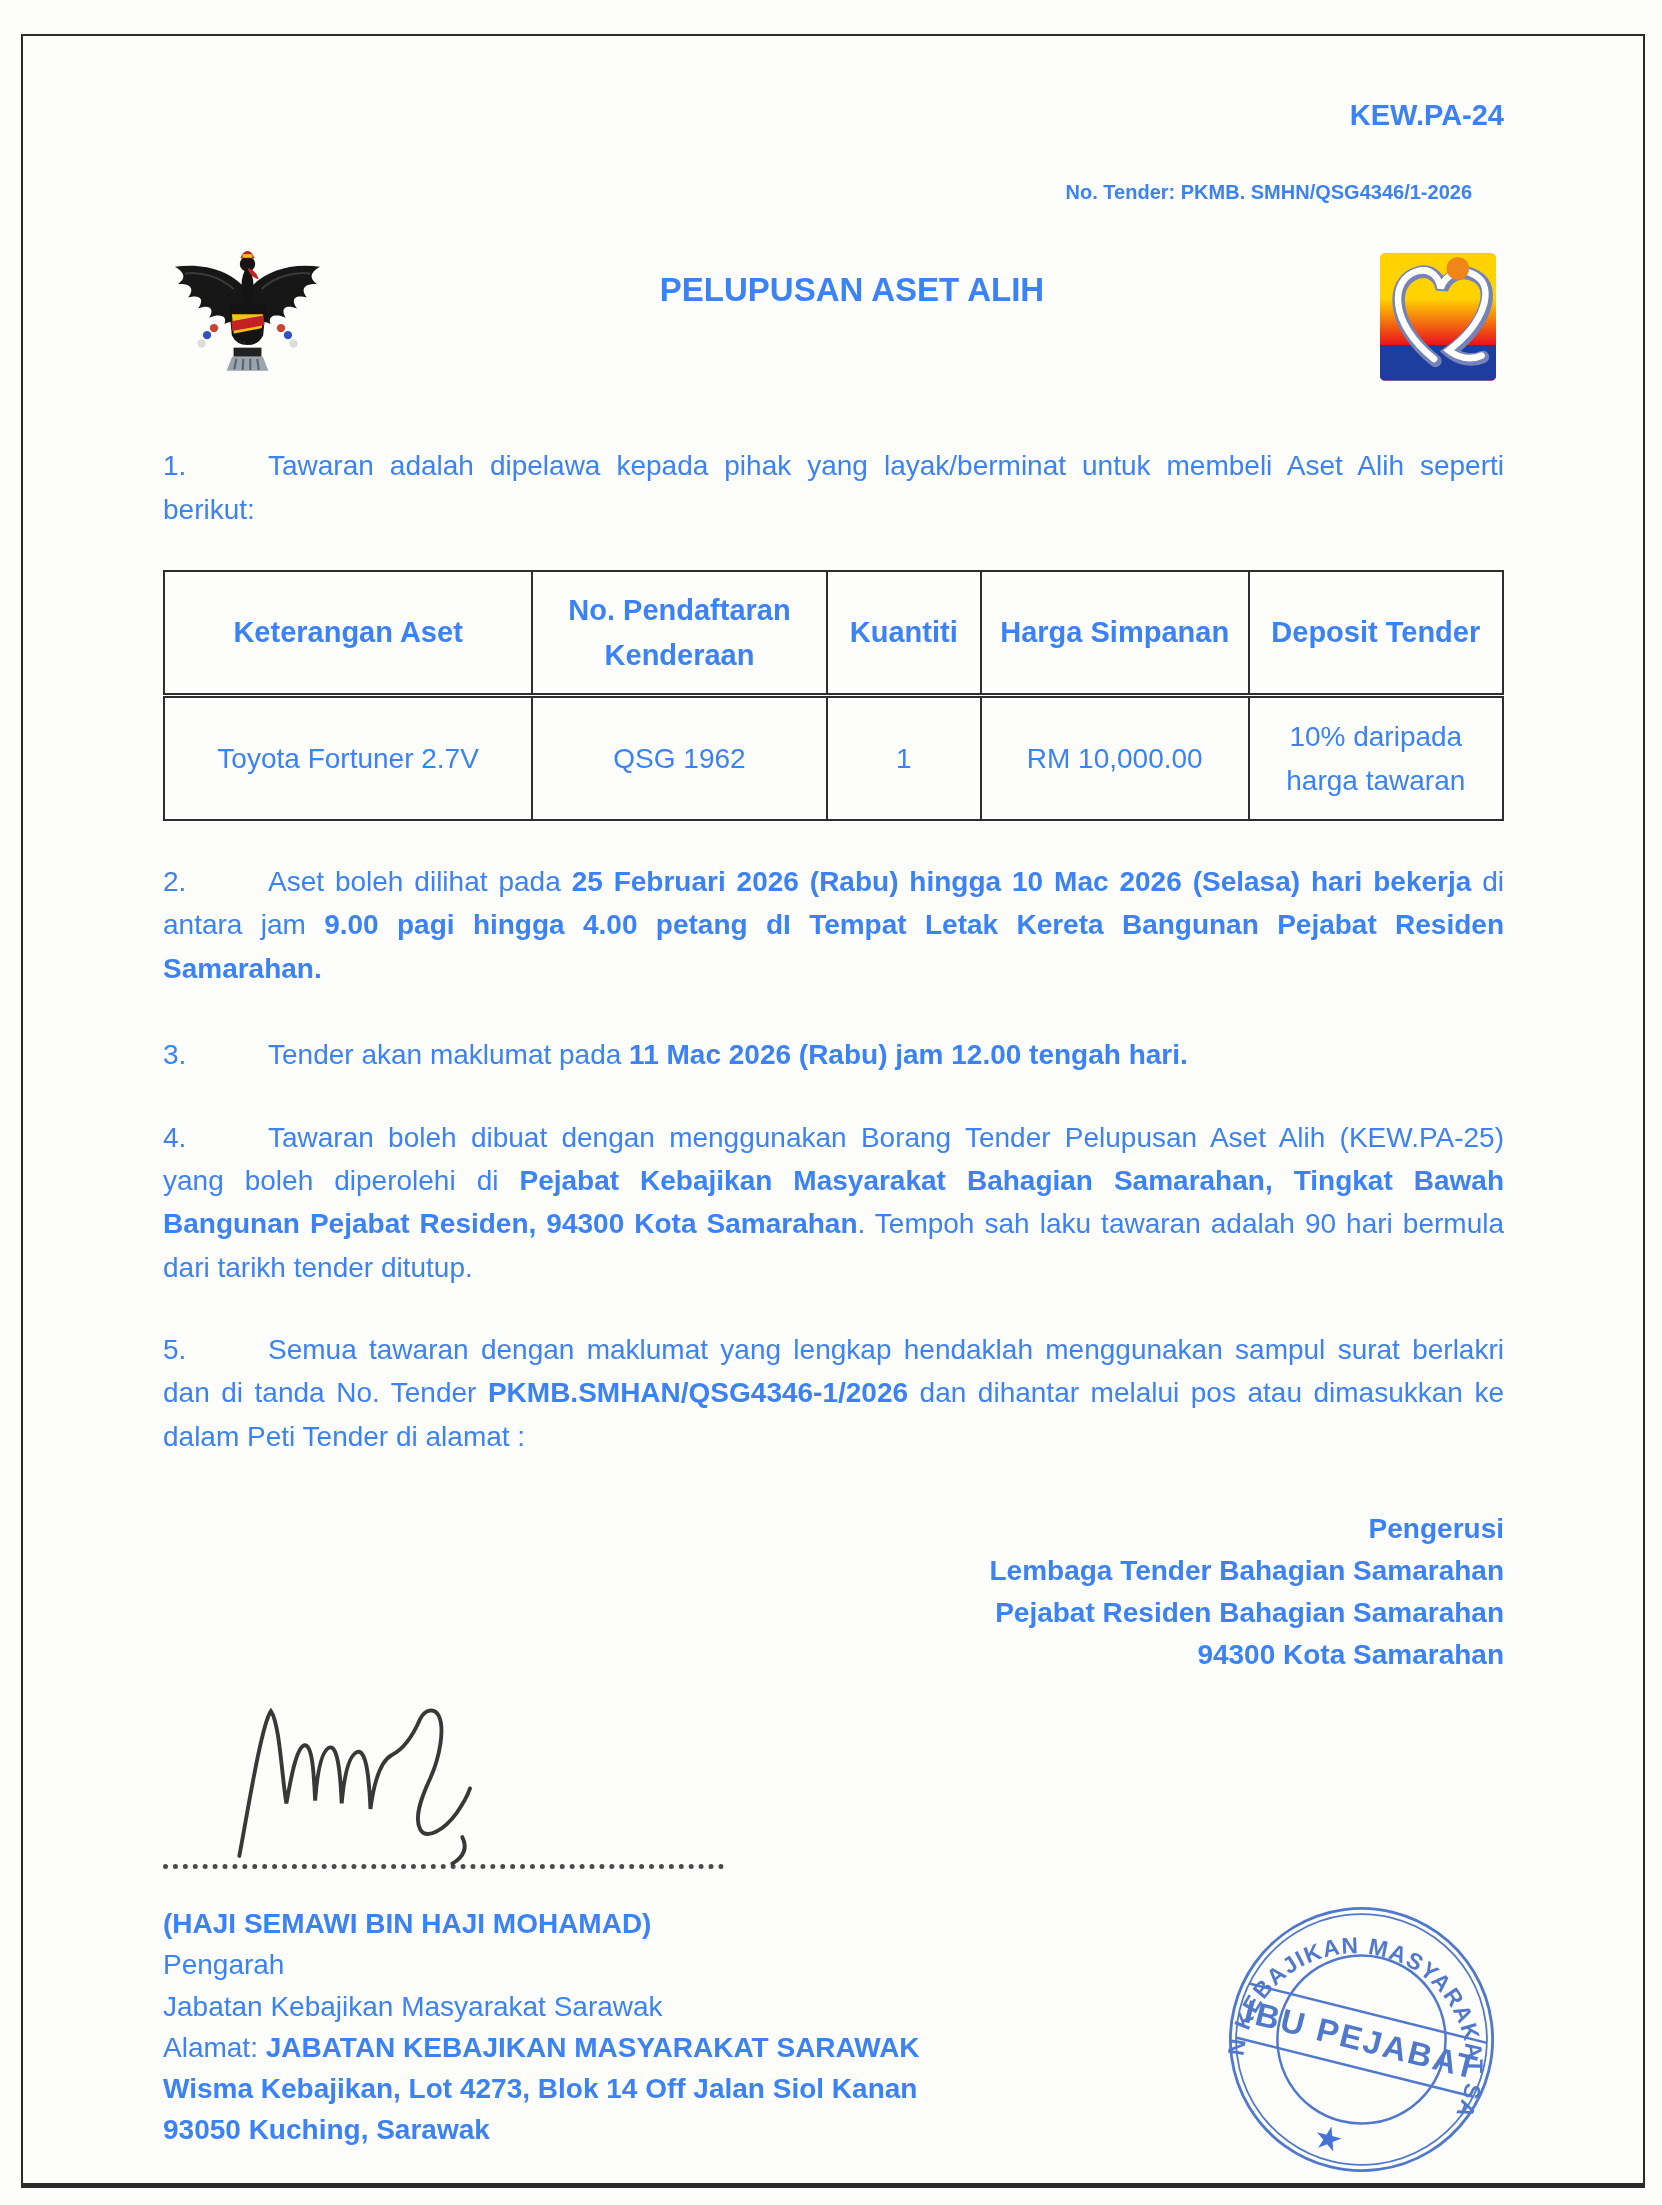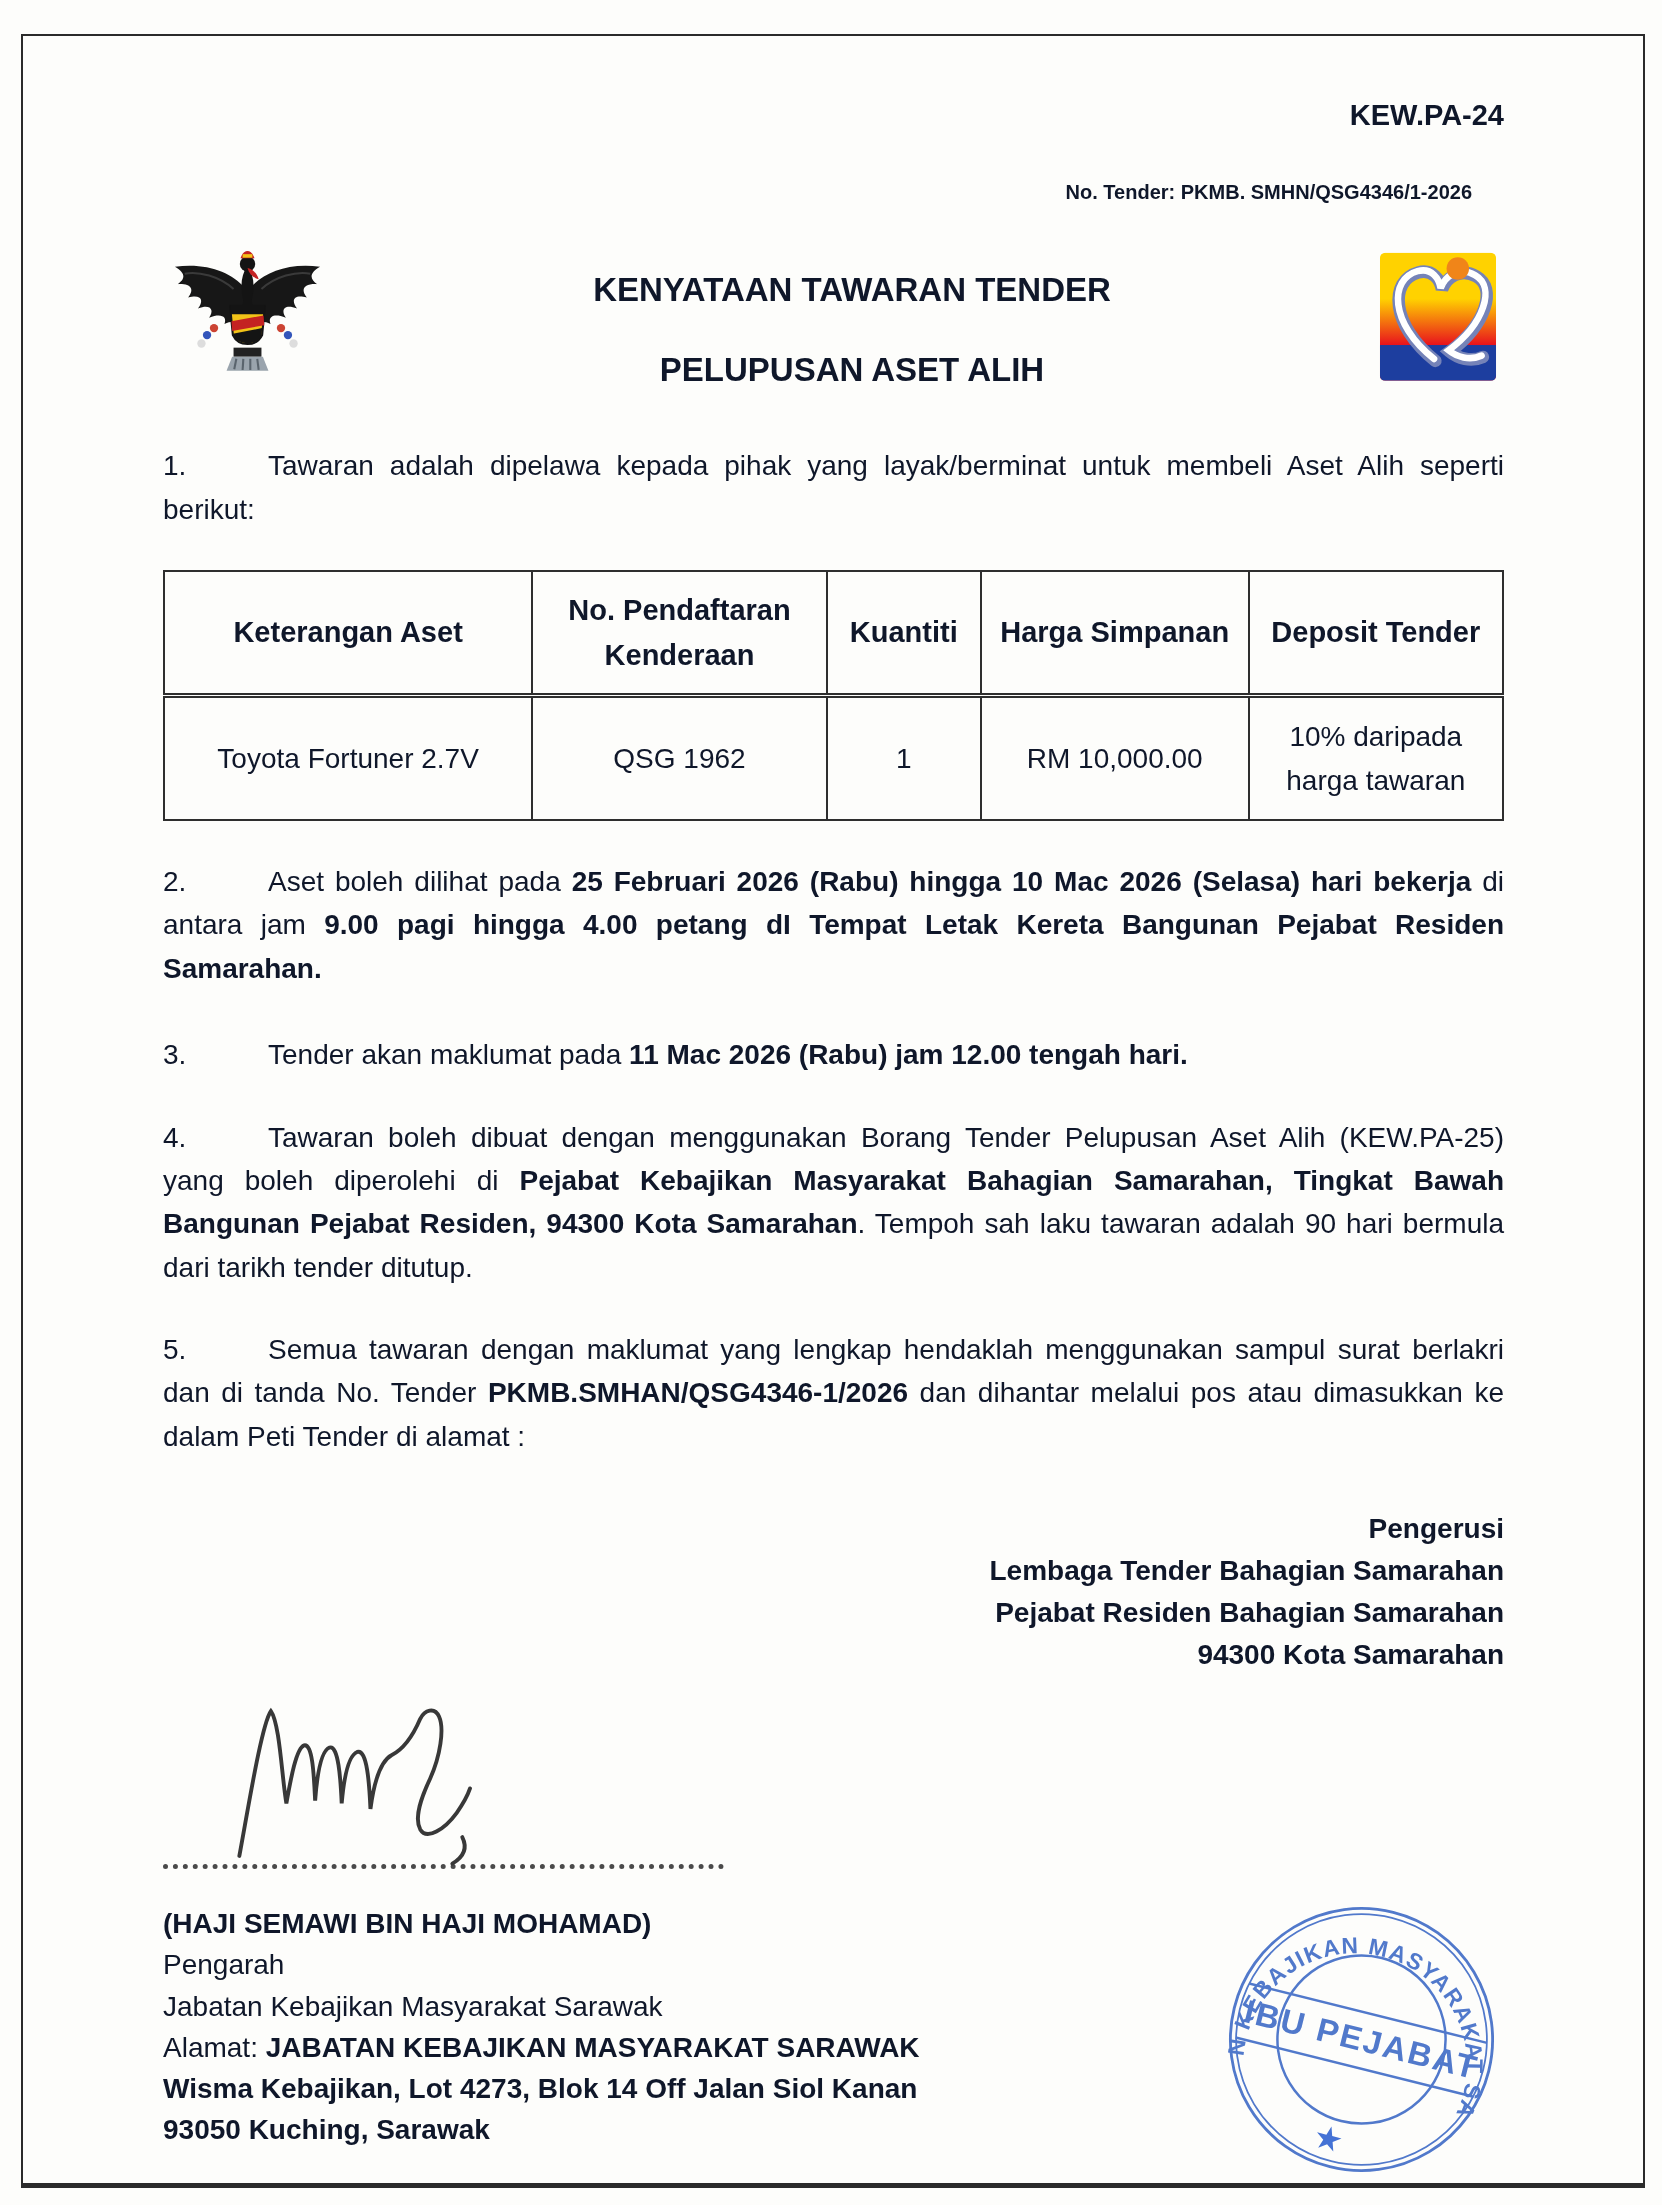--- a/index.html
+++ b/index.html
@@ -1,18 +1,18 @@
 <!DOCTYPE html>
 <html style="font-size:11.4px"><head>
 <meta charset="utf-8">
 <style>
   html,body { margin:0; padding:0; background:#d8d8d8; }
   .page {
     position:relative; width:1662px; height:2205px; margin:0 auto;
-    background:#fdfdfb; color:#0f172a;
+    background:#fdfdfb; color:#3b82f6;
     font-family:"Liberation Sans", sans-serif; font-size:28px; line-height:1.55;
     overflow:hidden;
   }
   .frame {
     position:absolute; left:21px; top:34px; right:17px; bottom:17px;
     border:2.1px solid #2b2b2b; border-bottom-width:5px; pointer-events:none;
   }
   .content { position:absolute; left:163px; right:158px; top:75px; }
   .b { font-weight:bold; }
   .kewpa { margin-top:18px; text-align:right; font-weight:bold; font-size:29px; }
@@ -85,21 +85,20 @@
               <circle cx="62" cy="132" r="6" fill="#3355bb"></circle>
               <circle cx="54" cy="144" r="6" fill="#ddd"></circle>
             <circle cx="168" cy="122" r="6" fill="#c43"></circle>
               <circle cx="178" cy="132" r="6" fill="#3355bb"></circle>
               <circle cx="186" cy="144" r="6" fill="#ddd"></circle>
           </g>
         </svg>
       </span>
 
       <span class="title-block">
-        <div class="title-line">KENYATAAN TAWARAN TENDER</div>
         <div class="title-line">PELUPUSAN ASET ALIH</div>
       </span>
 
       <span class="jkm">
         <svg viewBox="0 0 200 215" width="132" height="142">
           <defs>
             <linearGradient id="jkmG" x1="0" y1="0" x2="0" y2="1">
               <stop offset="0" stop-color="#ffd200"></stop>
                 <stop offset="0.36" stop-color="#ffd200"></stop>
                 <stop offset="0.72" stop-color="#e8131d"></stop>

